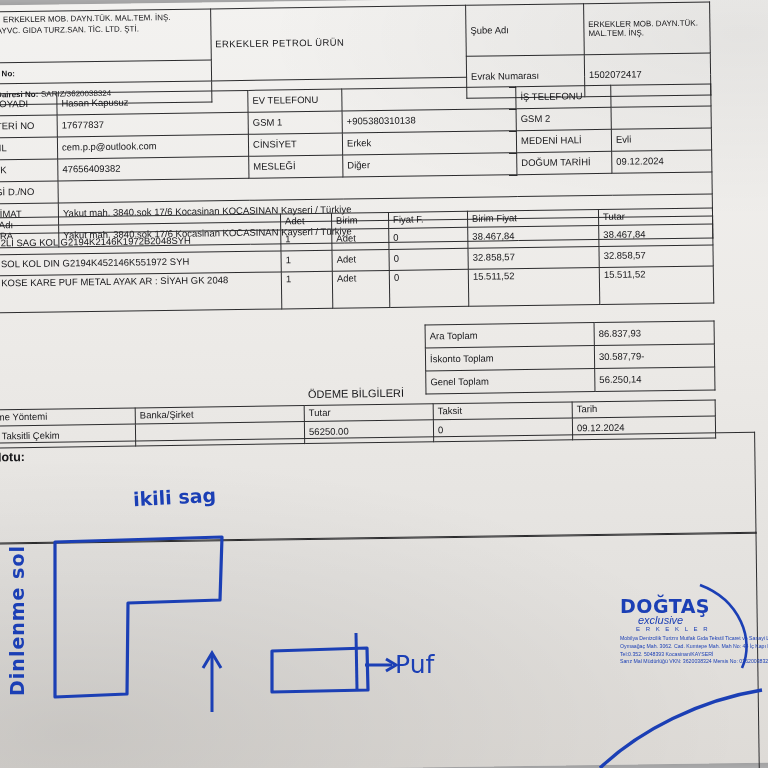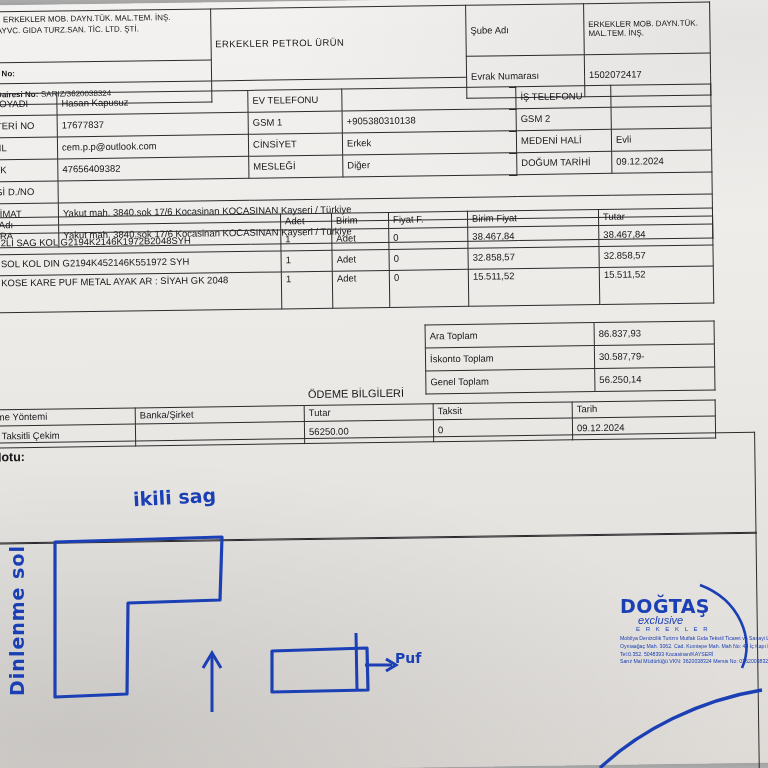--- a/index.html
+++ b/index.html
@@ -67,21 +67,21 @@
         border:1px solid #2c2c2e; border-left:none; position:absolute;}
   #noteLbl{position:absolute; left:4px; top:445px; font-size:12.5px; font-weight:bold; color:#17171a;}
 
   
   #lower{position:absolute; left:-14px; top:537px; width:780px; height:240px;
          border:1px solid #2c2c2e; border-left:none; border-bottom:none;}
 
   
   .hand{position:absolute; color:#1b3fb5; font-family:"DejaVu Sans", sans-serif;}
   #hw1{left:133px; top:486px; font-size:19px; transform:rotate(-3deg); font-weight:600;}
-  #hw2{left:395px; top:650px; font-size:14px; font-weight:700;}
+  #hw2{left:395px; top:650px; font-size:25px; font-weight:400;}
   #hwside{left:6px; top:545px; font-size:19px; font-weight:600;
           writing-mode:vertical-rl; transform:rotate(180deg); letter-spacing:1px;}
 
   svg.draw{position:absolute; left:0; top:0; width:768px; height:768px; pointer-events:none;}
 
   
   #logo{position:absolute; left:620px; top:595px; width:150px; text-align:left;}
   #logo .l1{font-size:19px; font-weight:bold; color:#1b3fb5; letter-spacing:.5px; font-family:"DejaVu Sans", sans-serif;}
   #logo .l2{font-size:11px; color:#1b3fb5; font-style:italic; margin-left:18px; margin-top:-3px;}
   #logo .l3{font-size:6px; color:#1b3fb5; letter-spacing:2px; margin-left:16px;}

